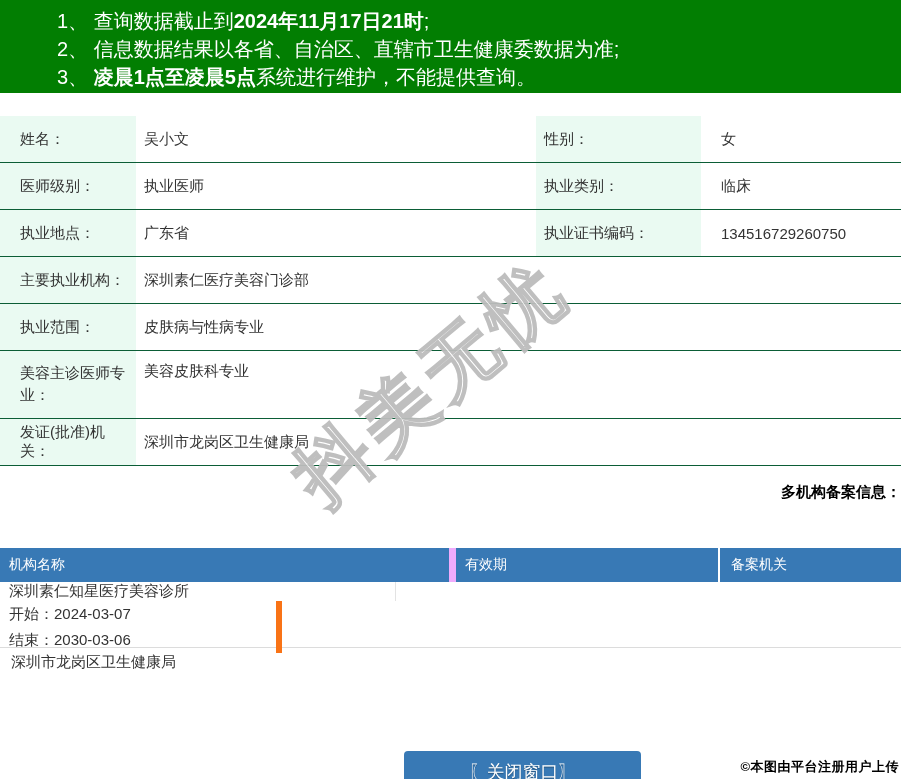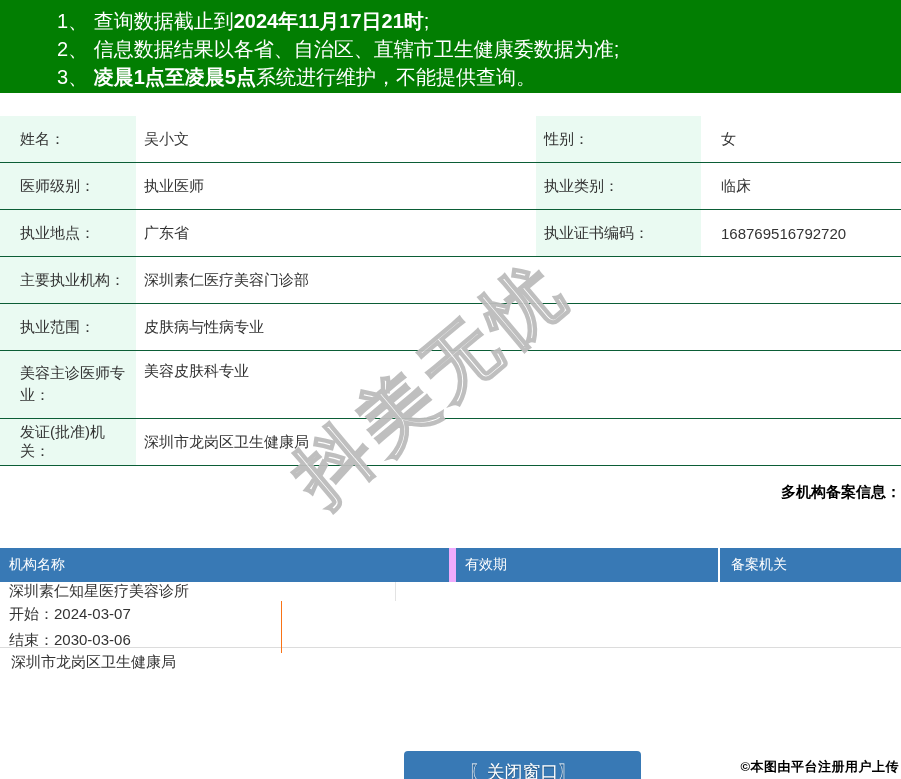--- a/index.html
+++ b/index.html
@@ -38,21 +38,21 @@
   
   .ftable{margin-top:30px;}
   .ft-header{display:flex;background:#3879b5;color:#ffffff;height:34px;font-size:14px;}
   .ft-hcell{box-sizing:border-box;display:flex;align-items:center;padding-left:9px;}
   .ft-hc1{width:456px;border-right:7px solid #f0abfc;}
   .ft-hc2{width:264px;border-right:2px solid #ffffff;}
   .ft-hc3{flex:1;padding-left:11px;}
   .ft-row{display:flex;border-bottom:1px solid #dcdcdc;height:65px;font-size:15px;flex-direction:column;}
   .ft-cell{box-sizing:border-box;display:flex;align-items:center;padding-left:9px;}
   .ft-c1{width:396px;border-right:1px solid #e3e3e3;}
-  .ft-c2{width:282px;border-right:1px solid #f97316;flex-direction:column;align-items:flex-start;justify-content:center;text-align:center;}
+  .ft-c2{width:282px;border-right:6px solid #f97316;flex-direction:column;align-items:flex-start;justify-content:center;text-align:center;}
   .ft-c2 .dline{line-height:26px;}
   .ft-c3{flex:1;padding-left:11px;}
   
   .close-btn{
     display:block;margin:103px 0 0 404px;width:237px;height:42px;
     background:#3879b5;color:#ffffff;font-size:18px;border:none;border-radius:4px;
     font-family:"Liberation Sans","DejaVu Sans",sans-serif;cursor:pointer;
     text-shadow:0 1px 1px rgba(0,0,0,0.35);
   }
   
@@ -92,21 +92,21 @@
       <div class="cell lbl w1">医师级别：</div>
       <div class="cell val w2">执业医师</div>
       <div class="cell lbl w3">执业类别：</div>
       <div class="cell val w4">临床</div>
     </div>
 
     <div class="irow">
       <div class="cell lbl w1">执业地点：</div>
       <div class="cell val w2">广东省</div>
       <div class="cell lbl w3">执业证书编码：</div>
-      <div class="cell val w4">168769516792720</div>
+      <div class="cell val w4">134516729260750</div>
     </div>
 
     <div class="irow">
       <div class="cell lbl w1">主要执业机构：</div>
       <div class="cell val vflex">深圳素仁医疗美容门诊部</div>
     </div>
 
     <div class="irow">
       <div class="cell lbl w1">执业范围：</div>
       <div class="cell val vflex">皮肤病与性病专业</div>

